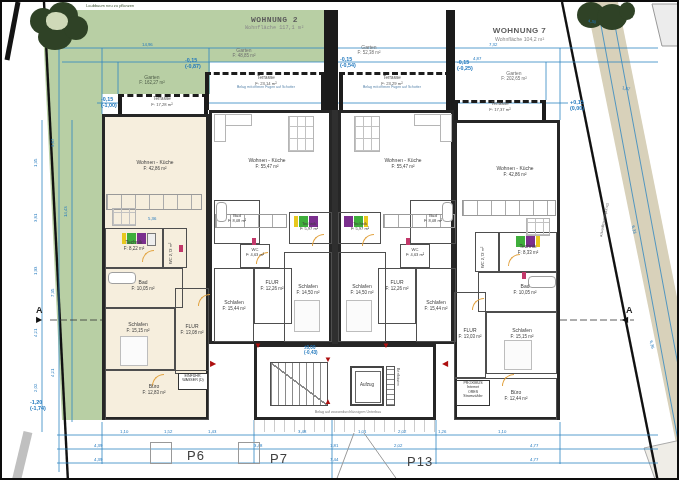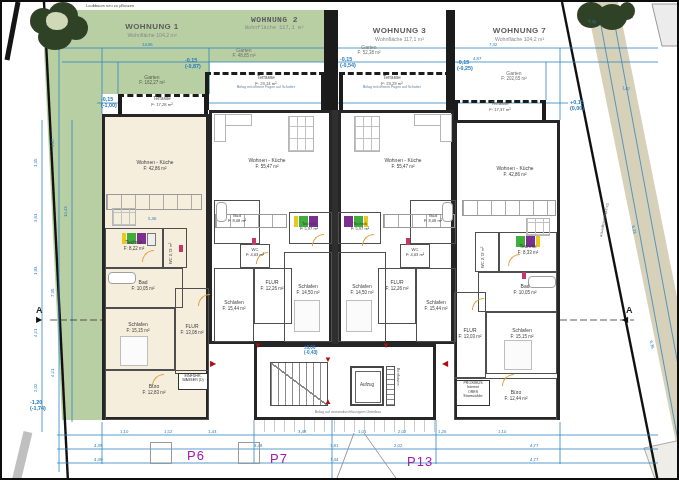--- a/index.html
+++ b/index.html
@@ -25,21 +25,21 @@
   .tl b{font-size:4.6px;font-weight:normal;display:block;}
   .tl i{font-size:4.2px;font-style:normal;display:block;}
   .tl s{font-size:3.5px;text-decoration:none;display:block;color:#5b87ad;line-height:1.1;}
   .elev{position:absolute;font-size:5.4px;font-weight:bold;color:#1f77bd;line-height:1.08;white-space:nowrap;}
   .dim{position:absolute;font-size:4.3px;color:#1f77bd;white-space:nowrap;}
   .vdim{transform:rotate(-90deg);transform-origin:left bottom;}
   .tri{position:absolute;font-size:8px;color:#ad0f0f;line-height:1;}
   .bar{position:absolute;background:#1b1b1b;}
   .eq{position:absolute;display:flex;gap:1px;align-items:flex-start;}
   .eq i{display:block;height:11px;}
-  .parc{position:absolute;font-size:13px;color:#a21caf;letter-spacing:1px;}
+  .parc{position:absolute;font-size:13px;color:#404040;letter-spacing:1px;}
   .box{position:absolute;border:1.4px solid #333;background:#fff;text-align:center;color:#333;box-sizing:border-box;}
   .box s{display:block;text-decoration:none;font-size:3.6px;line-height:1.25;}
   .furn{position:absolute;border:1px solid #b5b5b5;box-sizing:border-box;background:#fff;}
   .grid{background:repeating-linear-gradient(0deg,#c2c2c2 0 1px,transparent 1px 12px),
         repeating-linear-gradient(90deg,#c2c2c2 0 1px,transparent 1px 8px);}
   .cells{background:repeating-linear-gradient(90deg,#ababab 0 1px,transparent 1px 14px);}
   .bed{position:absolute;border:1px solid #bdbdbd;background:#fbfbfb;}
   .tub{position:absolute;border:1px solid #9f9f9f;border-radius:4px;background:#fff;}
   .rm{position:absolute;width:4px;height:7px;background:#c2386a;}
   .oarc{position:absolute;width:11px;height:11px;border:1px solid #e2a23f;border-right:none;
@@ -238,30 +238,22 @@
       <s>Stromzähler</s>
   </div>
 
   <span class="tri" style="left:208px;top:358px;">▶</span>
   <span class="tri" style="left:440px;top:358px;">◀</span>
   <span class="tri" style="left:252px;top:340px;">▼</span>
   <span class="tri" style="left:380px;top:340px;">▼</span>
   <span class="tri" style="left:322px;top:354px;">▼</span>
   <span class="tri" style="left:322px;top:396px;">▲</span>
 
-  <div class="hdr" style="left:95px;top:20px;width:110px;">
-    <b>WOHNUNG 1</b>
-      <i>Wohnfläche 104,2 m²</i>
-  </div>
   <div class="hdr" style="left:215px;top:13px;width:115px;font-family:Liberation Mono, monospace;">
     <b>WOHNUNG 2</b>
-      <i>Wohnfläche 117,1 m²</i>
-  </div>
-  <div class="hdr" style="left:340px;top:24px;width:115px;">
-    <b>WOHNUNG 3</b>
       <i>Wohnfläche 117,1 m²</i>
   </div>
   <div class="hdr" style="left:460px;top:24px;width:115px;">
     <b>WOHNUNG 7</b>
       <i>Wohnfläche 104,2 m²</i>
   </div>
 
   <div class="gl" style="left:120px;top:72px;width:60px;">
     <b>Garten</b>
       <i>F: 162,27 m²</i>

